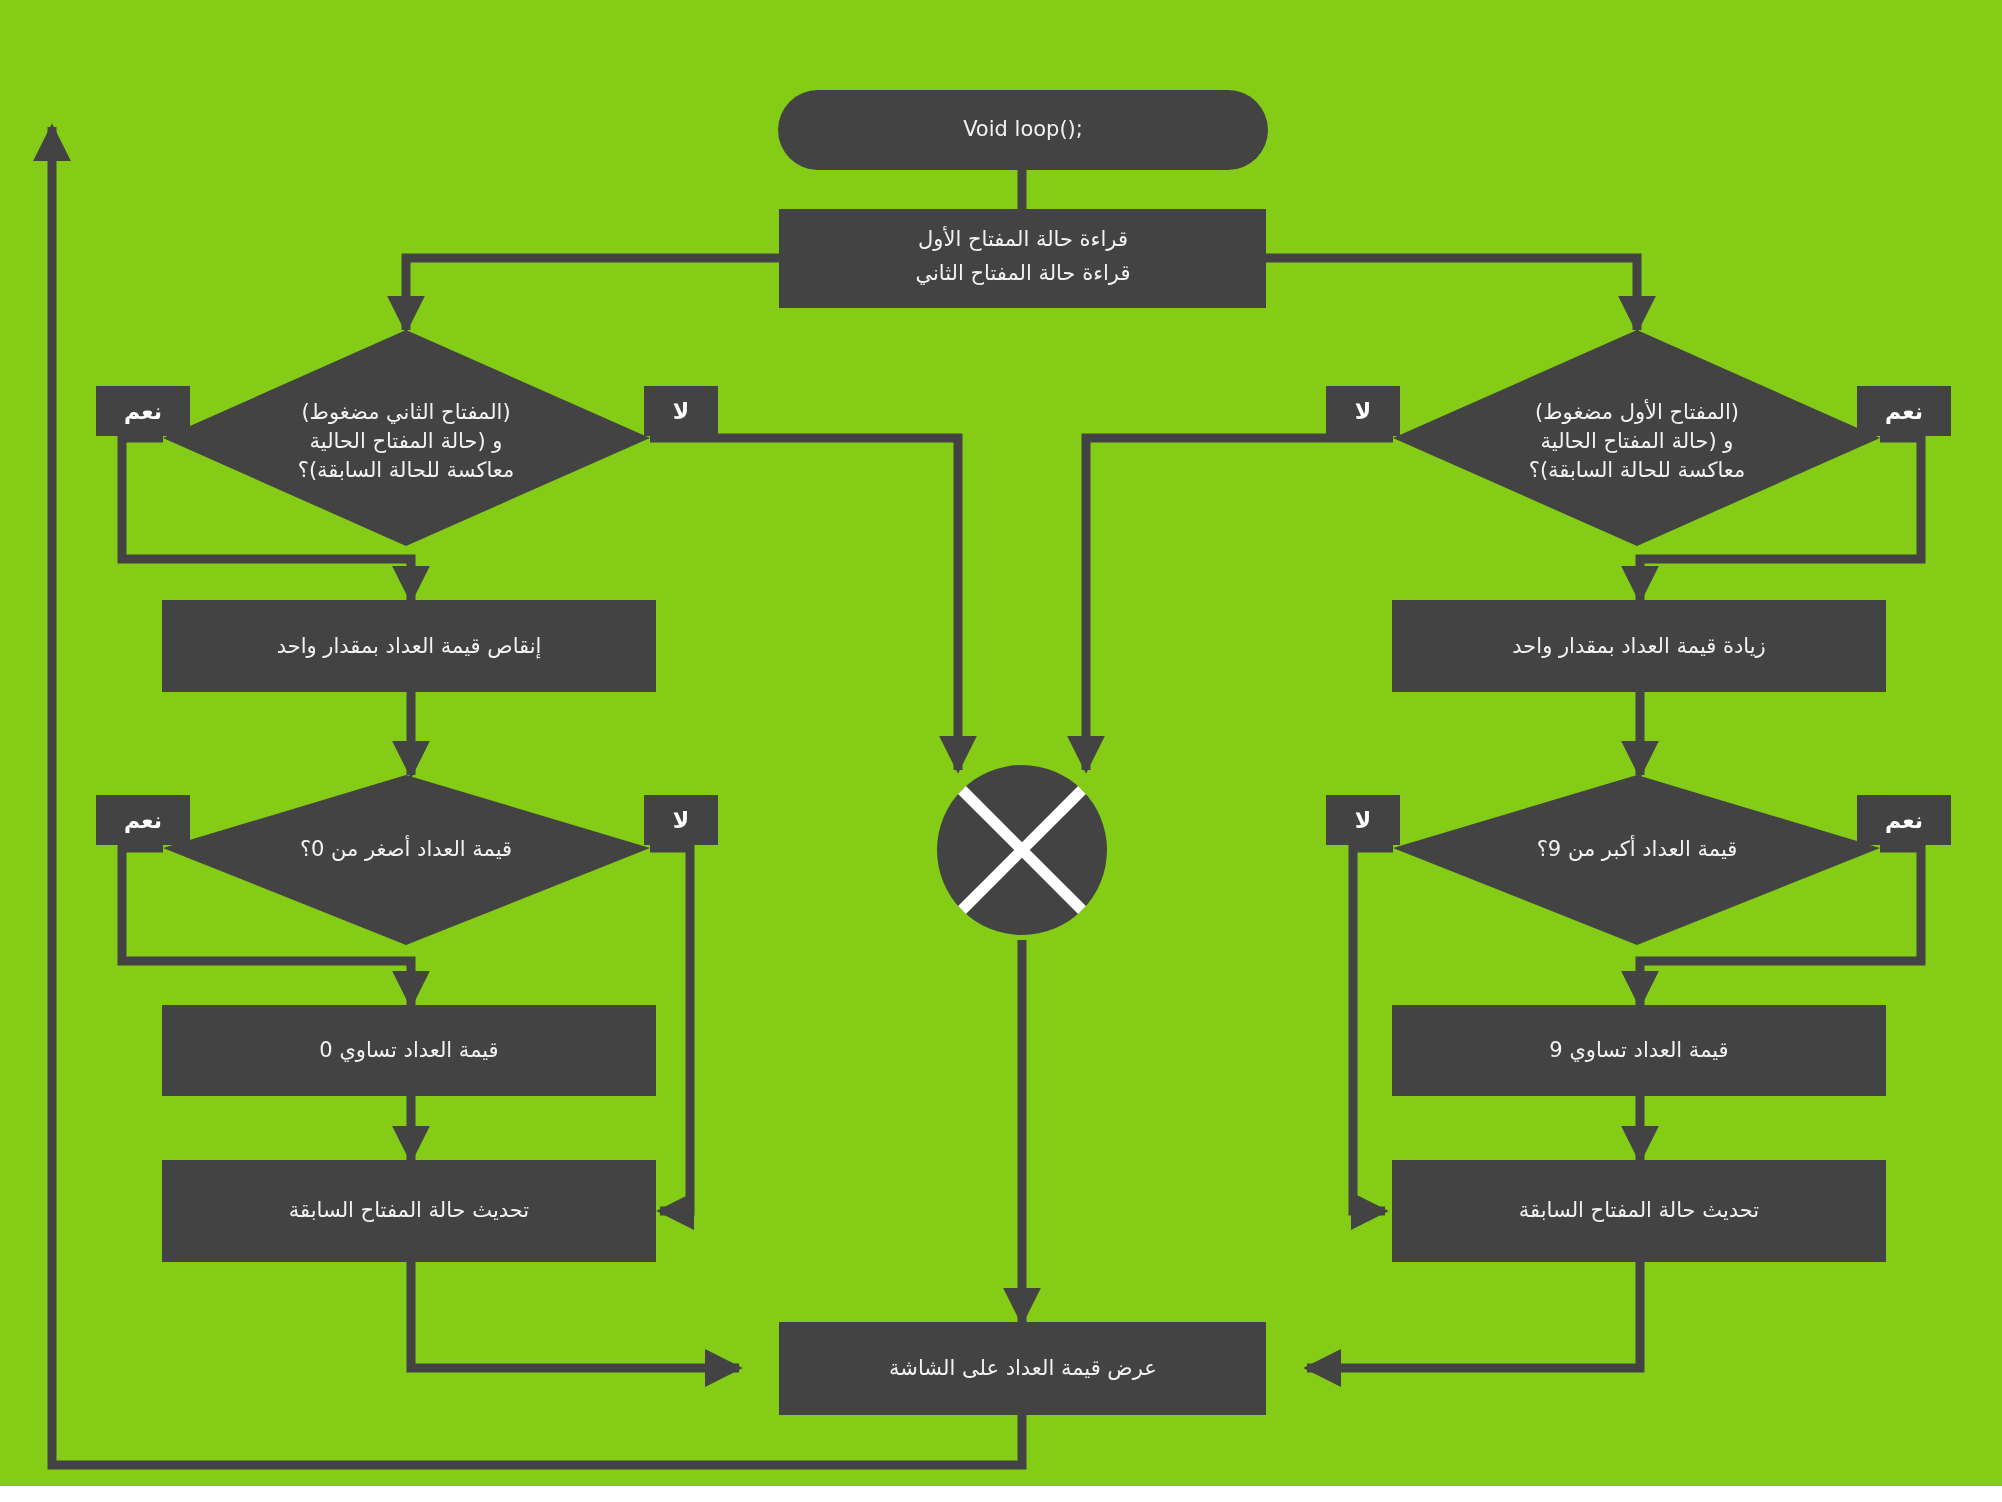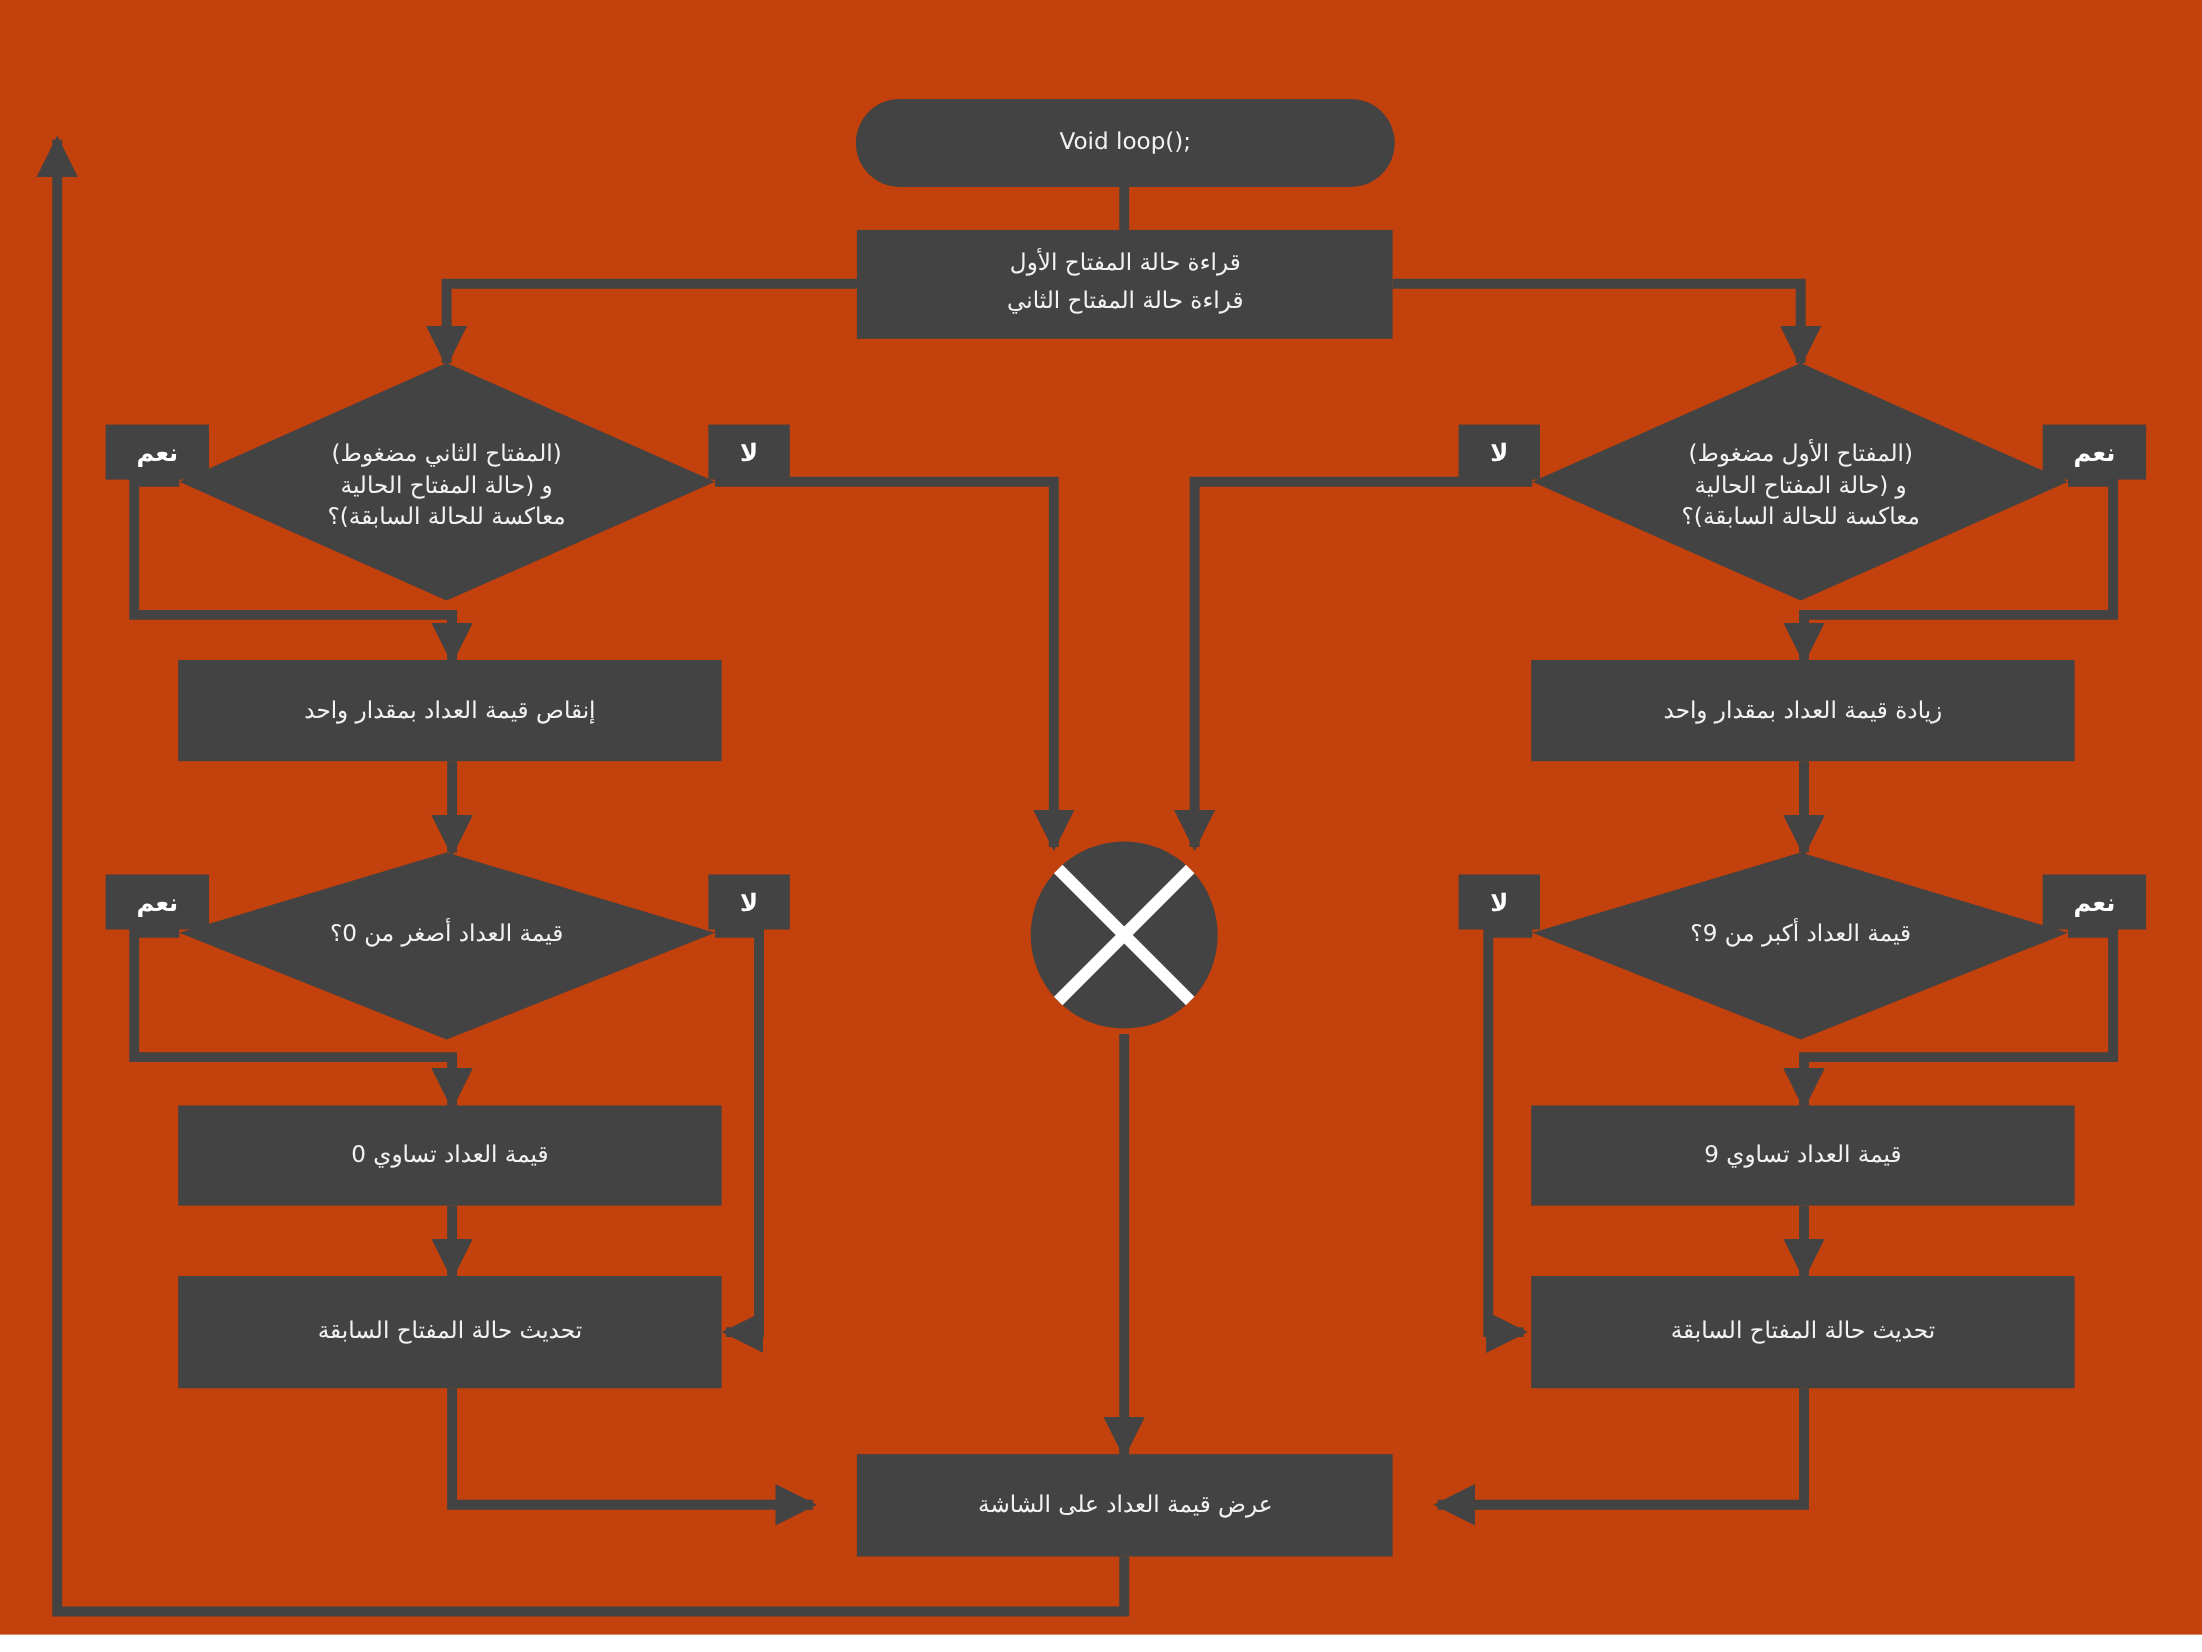--- a/index.html
+++ b/index.html
@@ -10,21 +10,21 @@
   body {
     width: 2002px;
     height: 1502px;
     overflow: hidden;
     font-family: "DejaVu Sans", "Liberation Sans", sans-serif;
   }
   #flowchart-root {
     position: relative;
     width: 2002px;
     height: 1486px;
-    background: #c2410c;
+    background: #84cc16;
   }
   svg#diagram {
     display: block;
     width: 2002px;
     height: 1502px;
   }
   .node-shape {
     fill: #434343;
   }
   .junction-slash {

